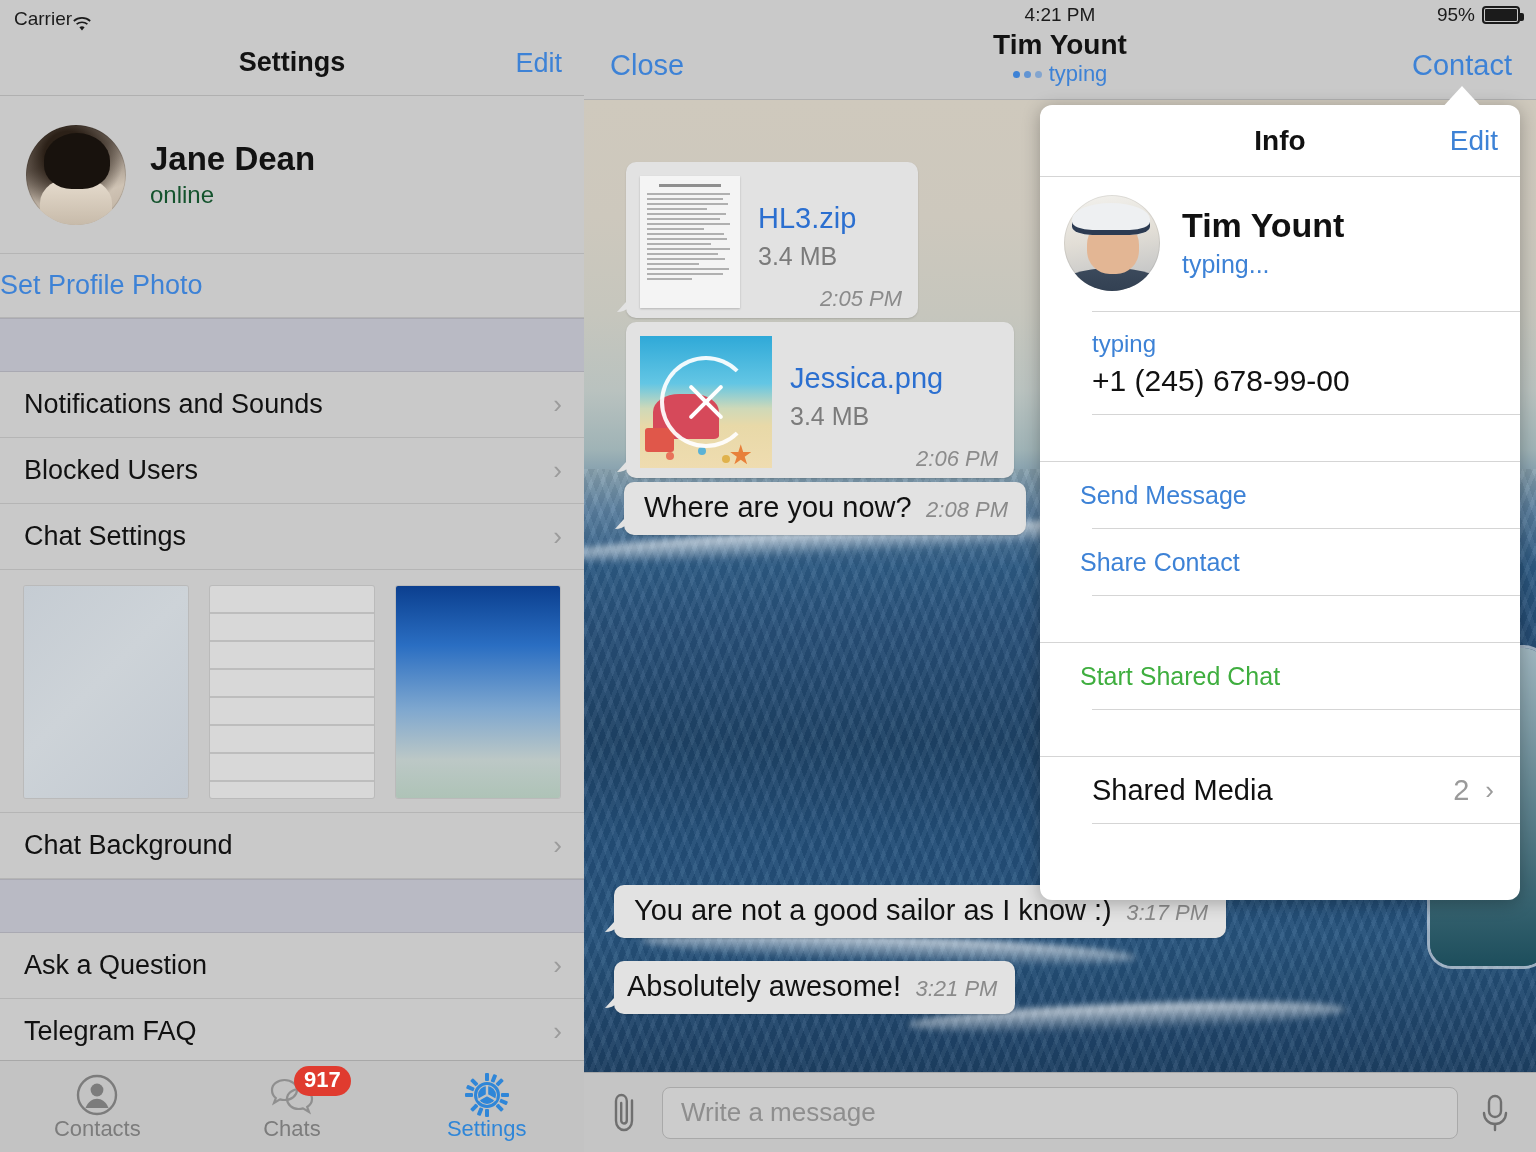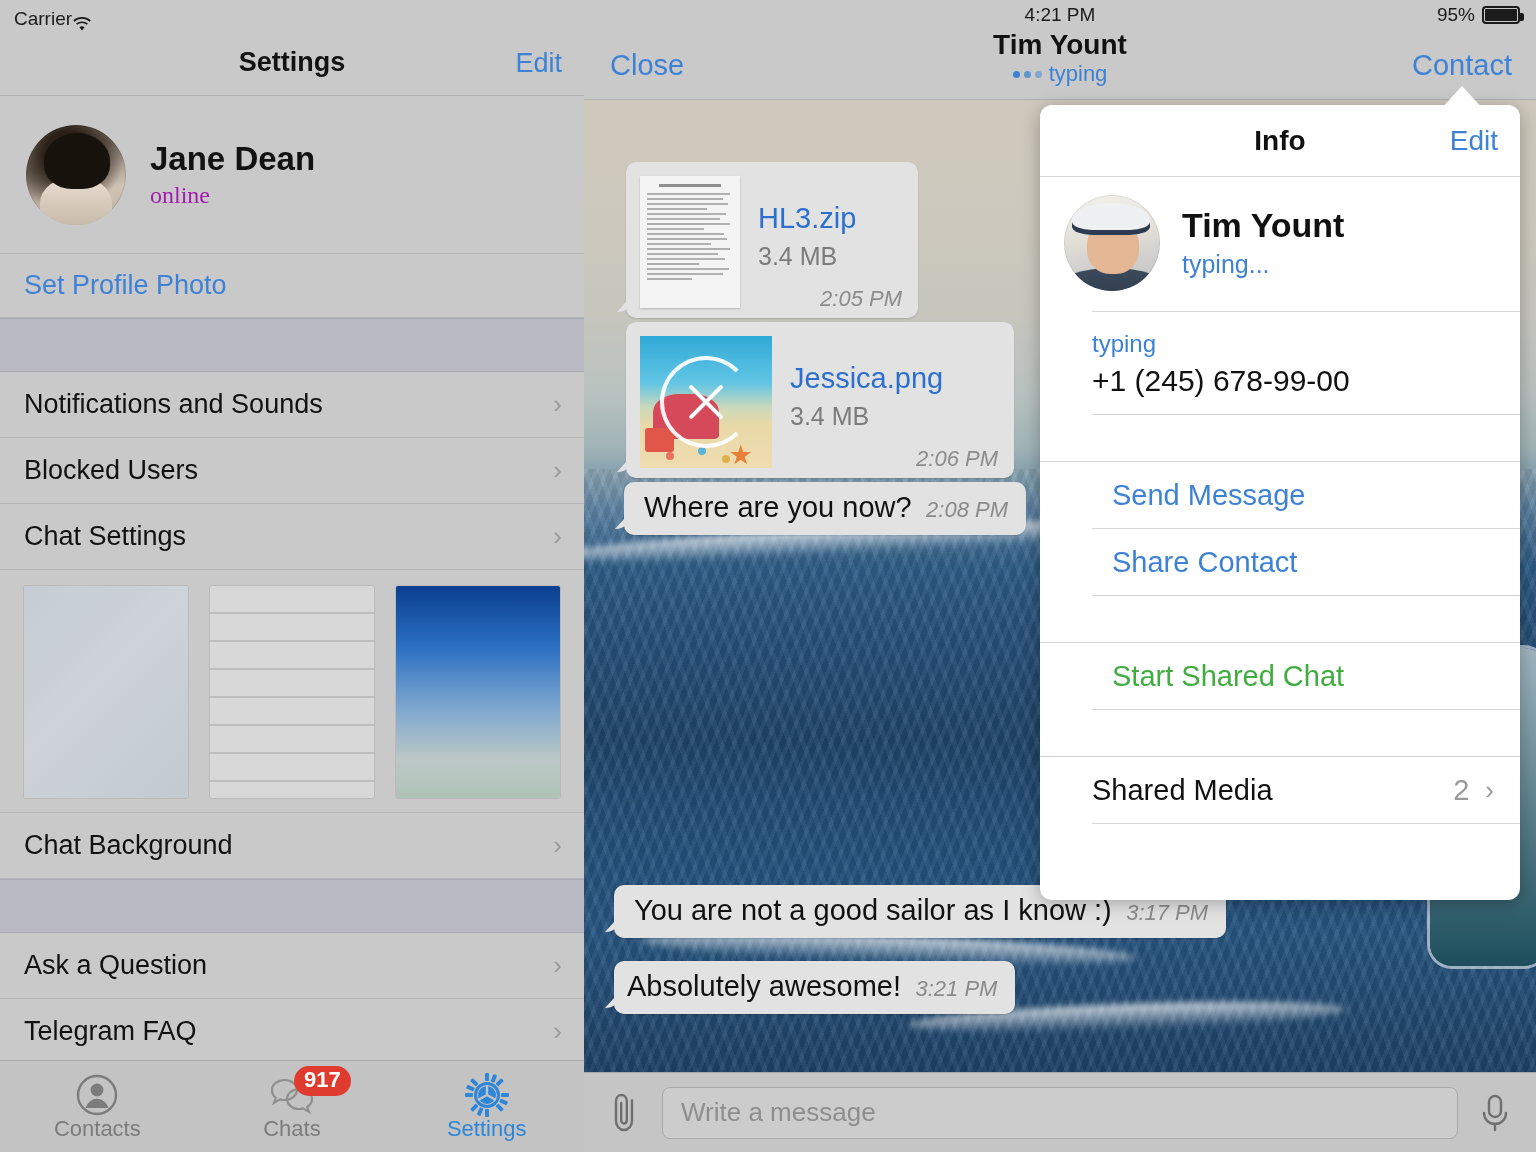--- a/index.html
+++ b/index.html
@@ -52,23 +52,23 @@
     content:""; position:absolute; left:14%; top:52%; width:72%; height:54%;
     background:linear-gradient(180deg,#e8ded0,#c3b6a5);
     border-radius:48% 48% 0 0;
   }
   .avatar-jane:before{
     content:""; position:absolute; left:18%; top:8%; width:66%; height:56%;
     background:#18120d; border-radius:50% 50% 42% 42%;
     z-index:2;
   }
   .profile-text .name{ font-size:33px; font-weight:bold; color:#121212; line-height:1.15; }
-  .profile-text .status{ font-size:24px; color:#a21caf; margin-top:4px;font-family:Liberation Serif, serif; }
+  .profile-text .status{ font-size:24px; color:#14532d; margin-top:4px; }
   .setprofile{
-    height:64px; display:flex; align-items:center; padding-left:24px;
+    height:64px; display:flex; align-items:center; 
     font-size:27px; color:#3d82d6;
     border-bottom:1px solid #b5b5b5;
   }
   .gap{ height:54px; background:#b9bac4; border-top:1px solid #a9a9b2; border-bottom:1px solid #a9a9b2; }
   .list-row{
     height:66px; display:flex; align-items:center;
     padding:0 22px 0 24px;
     font-size:27px; color:#111;
     border-bottom:1px solid #b5b5b5;
     justify-content:space-between;
@@ -298,21 +298,21 @@
   }
   .pop-person .nm{ font-size:34px; font-weight:bold; color:#111; line-height:1.1; }
   .pop-person .st{ font-size:25px; color:#3d82d6; margin-top:6px; }
   .pop-sep{ height:1px; background:#d5d5d5; margin-left:52px; }
   .pop-phone{ padding:18px 24px 16px 52px; }
   .pop-phone .lab{ font-size:24px; color:#3d82d6; }
   .pop-phone .num{ font-size:30px; color:#111; margin-top:6px; }
   .pop-spacer{ height:46px; }
   .pop-action{
     height:66px; display:flex; align-items:center;
-    padding-left:72px; font-size:29px; color:#3d82d6;
+    padding-left:40px; font-size:25px; color:#3d82d6;
   }
   .pop-action.green{ color:#3fae3f; }
   .pop-media{
     height:66px; display:flex; align-items:center; justify-content:space-between;
     padding:0 26px 0 52px; font-size:29px; color:#111;
   }
   .pop-media .rt{ display:flex; align-items:center; gap:16px; color:#9a9a9a; font-size:29px; }
 </style>
 </head>
 <body>

